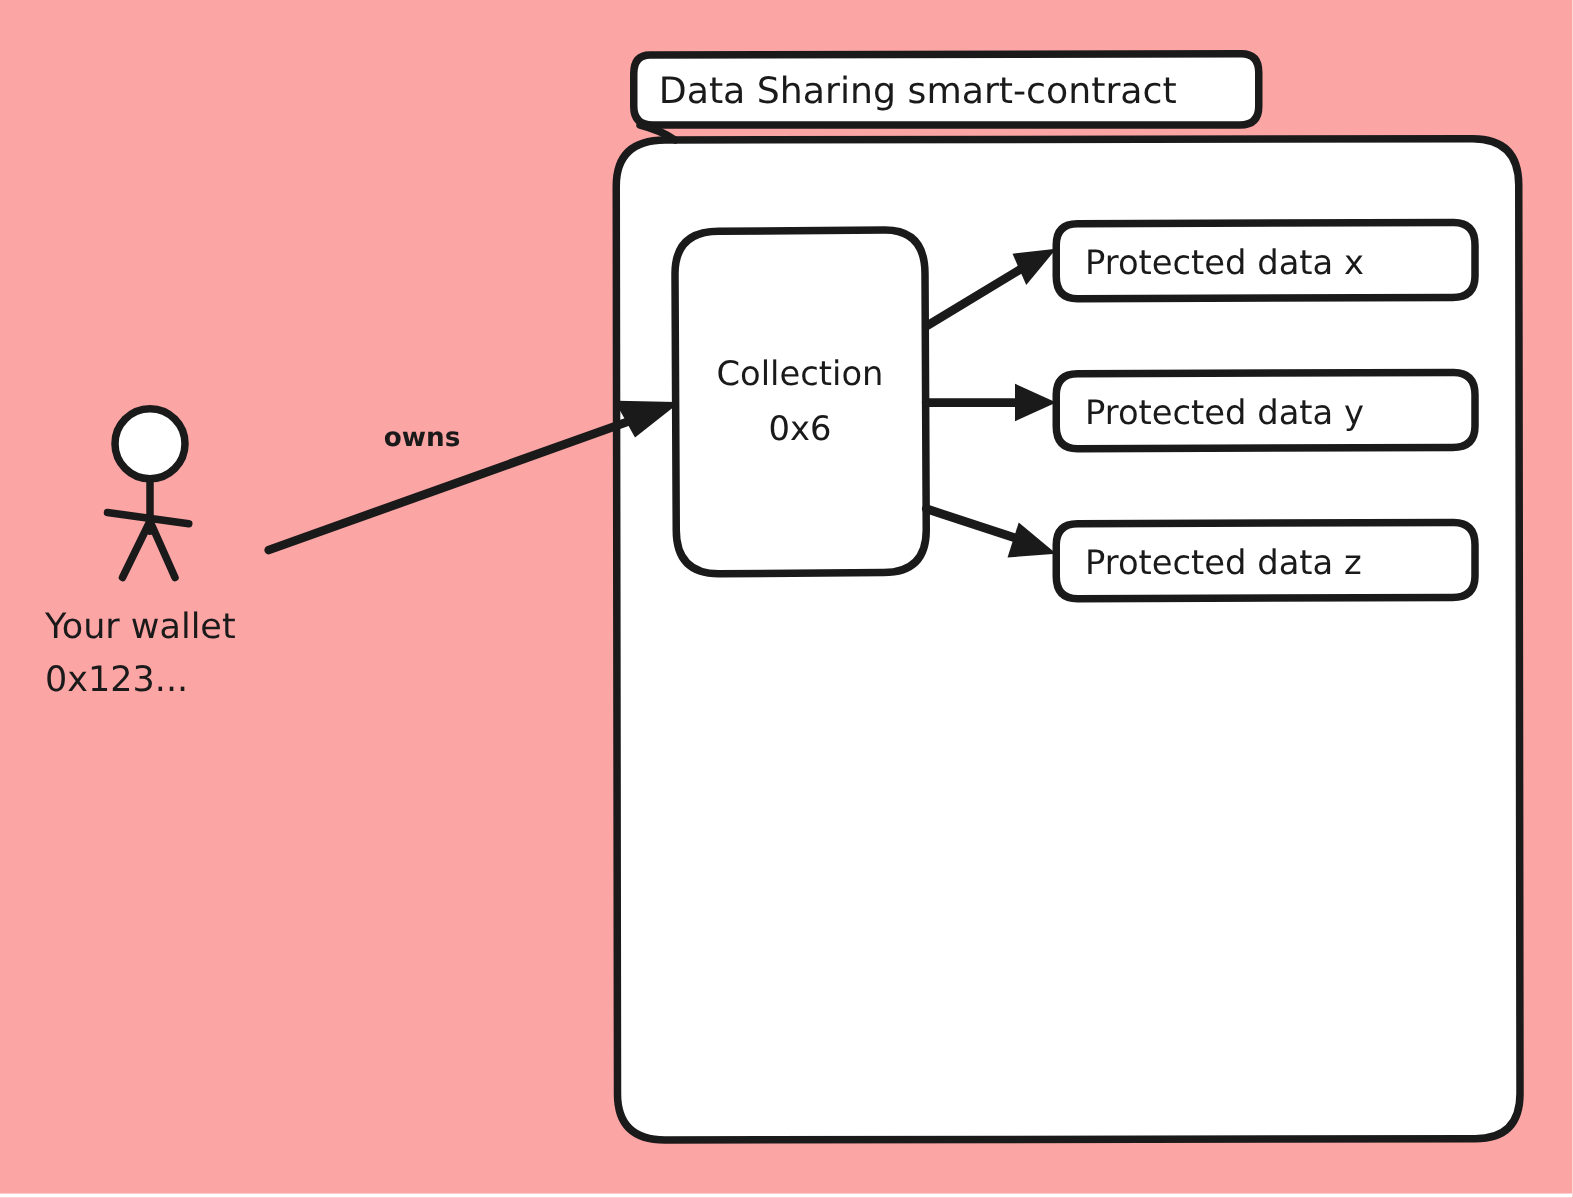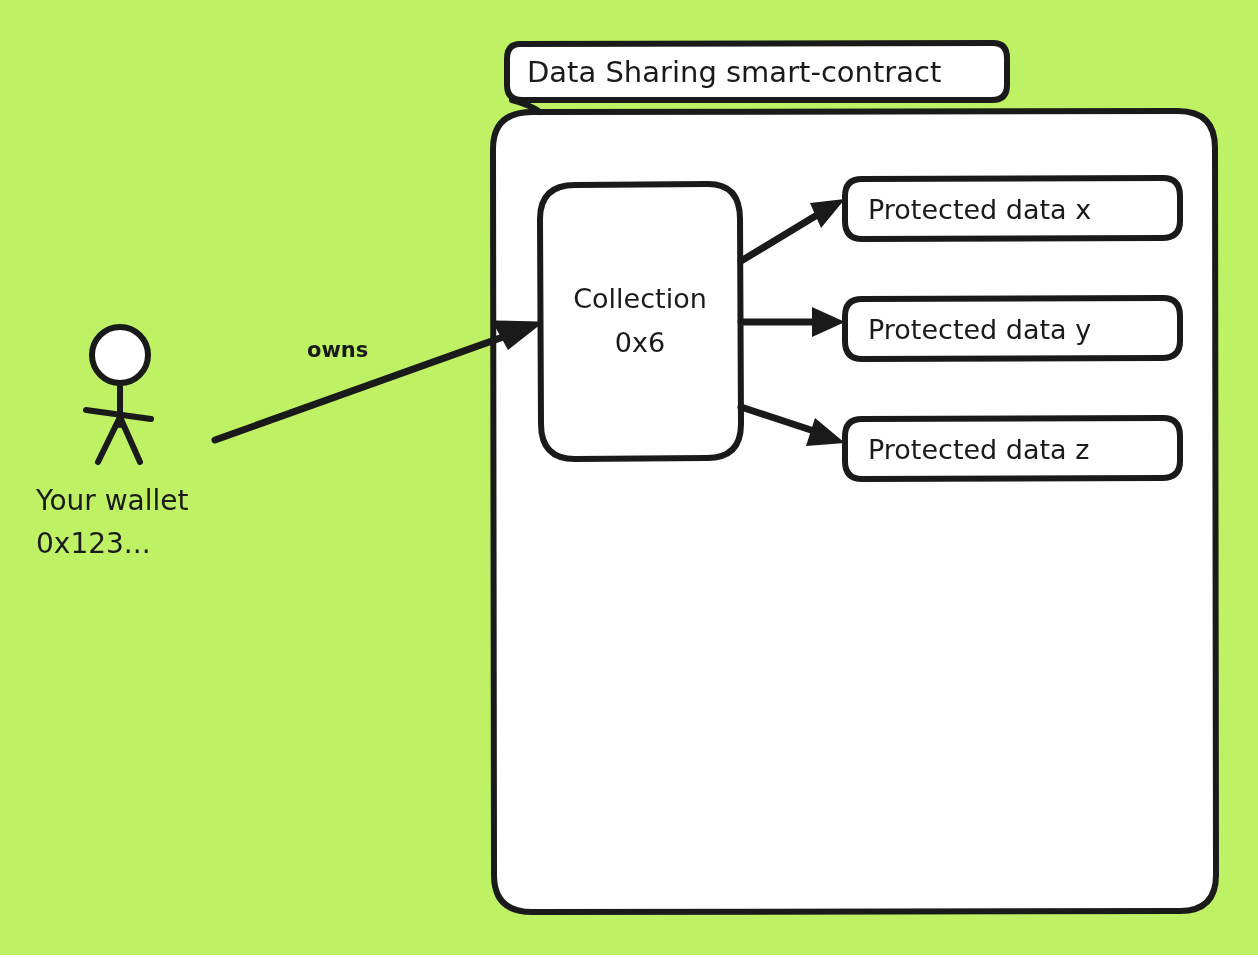--- a/index.html
+++ b/index.html
@@ -7,21 +7,21 @@
     padding: 0;
     background: #ffffff;
   }
   body {
     font-family: "DejaVu Sans", sans-serif;
   }
   #canvas {
     position: relative;
     width: 1258px;
     height: 955px;
-    background: #bef264;
+    background: #fca5a5;
     overflow: hidden;
   }
   #diagram-svg {
     position: absolute;
     left: 0;
     top: 0;
     width: 1258px;
     height: 958px;
   }
   .hand-text {

